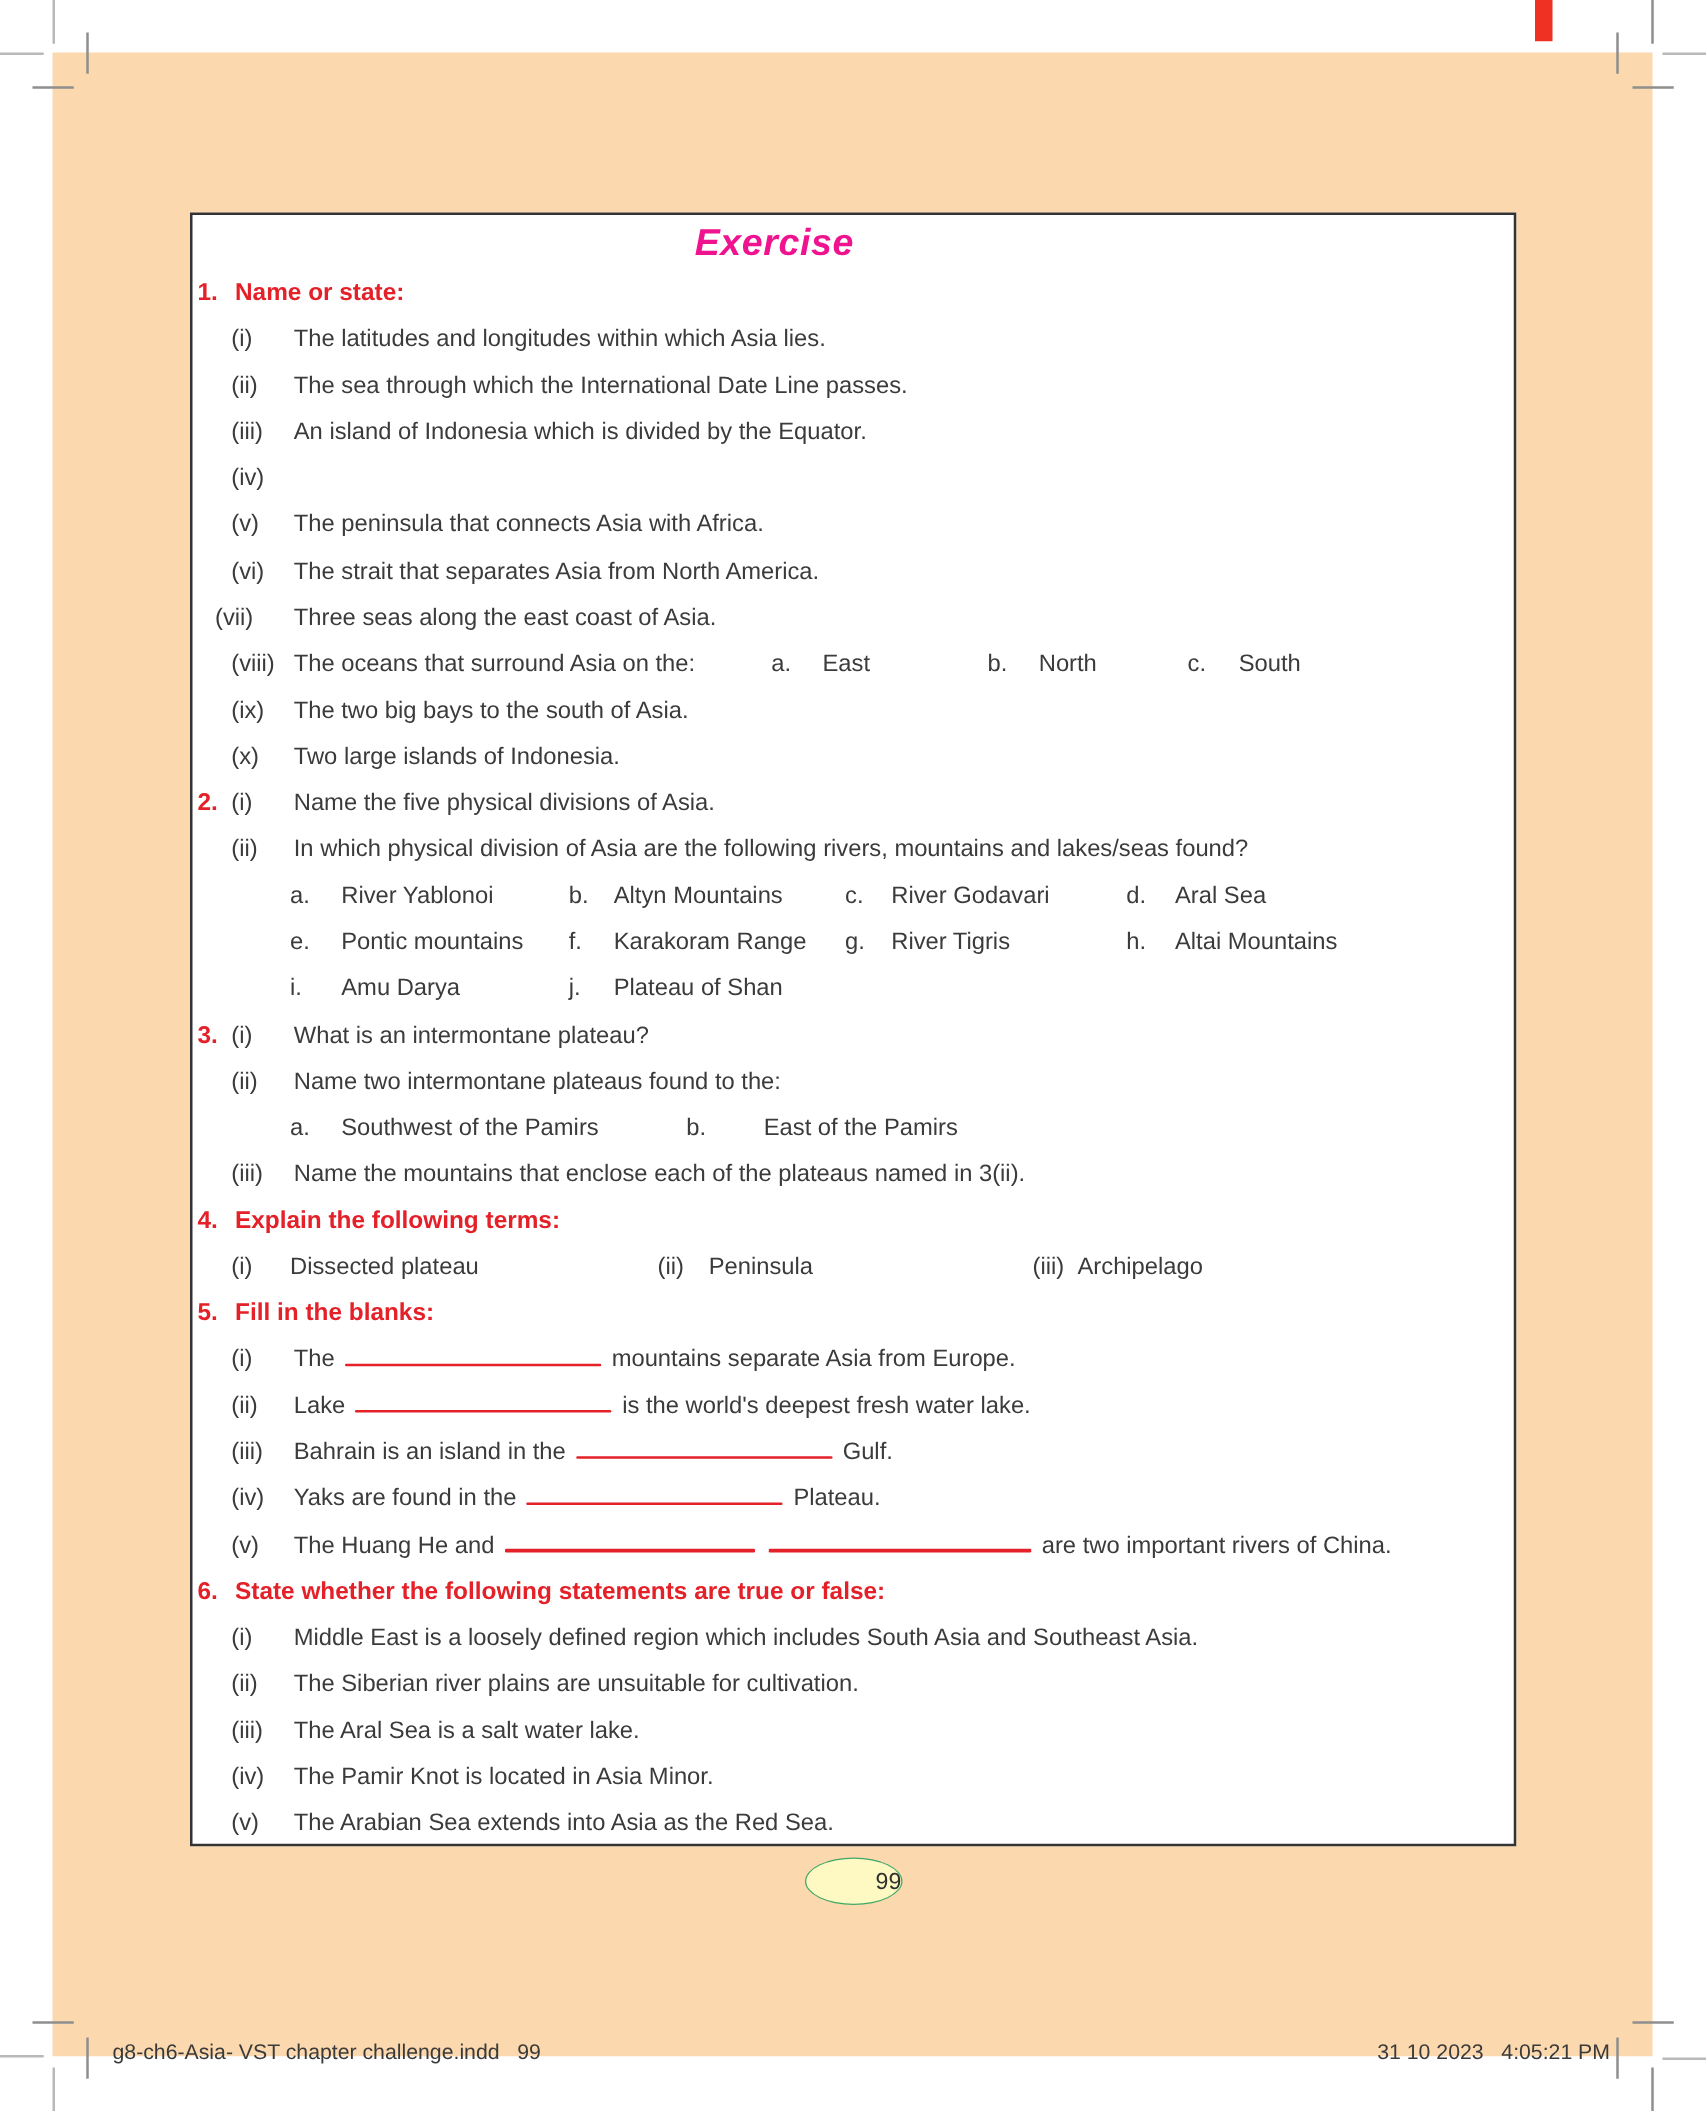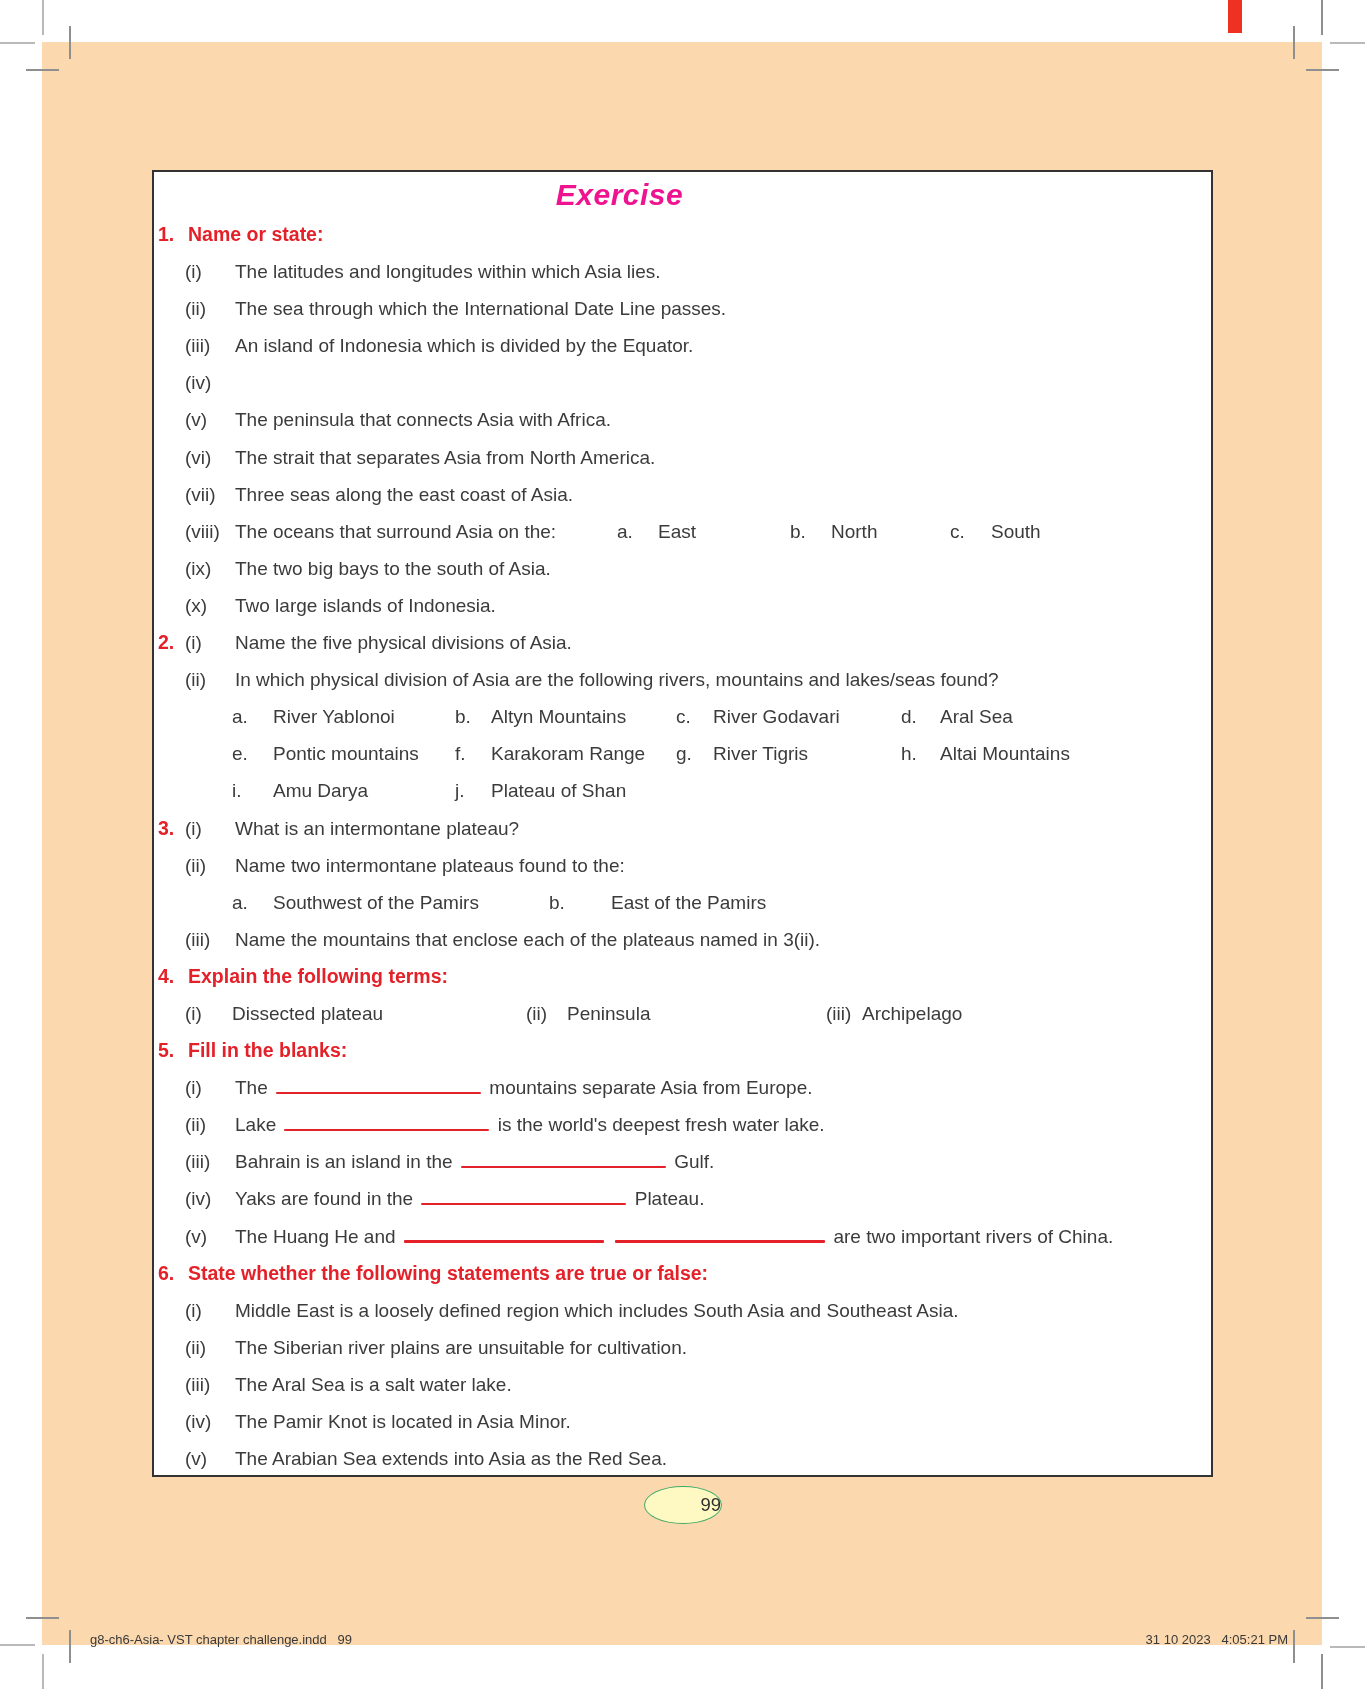--- a/index.html
+++ b/index.html
@@ -33,21 +33,21 @@
   .blank{
     display:inline-block;height:2.6px;background:#e42028;border-radius:1px;
     vertical-align:0px;margin:0 3px;
   }
   .badge{
     position:absolute;left:644px;top:1486px;width:78px;height:38px;
     background:#fef9c3;border:1.7px solid #3fa968;border-radius:50%;
     box-sizing:border-box;display:flex;align-items:center;justify-content:flex-end;
   }
   .badge span{font-size:18.5px;color:#2f2f2f;}
-  .footer{position:absolute;top:1632px;font-size:13px;color:#3a3a3a;white-space:pre;}
+  .footer{position:absolute;top:1632px;font-size:17px;color:#3a3a3a;white-space:pre;}
   .footer.left{left:90px;}
   .footer.right{right:77px;}
 </style>
 </head>
 <body>
 
 <div>
 
   <div class="trim"></div>
 
@@ -94,21 +94,21 @@
         </div>
         <div class="row">
           <span class="sp lbl" style="left: 31px;">(v)</span>
           <span class="sp txt" style="left: 81px;">The peninsula that connects Asia with Africa.</span>
         </div>
         <div class="row">
           <span class="sp lbl" style="left: 31px;">(vi)</span>
           <span class="sp txt" style="left: 81px;">The strait that separates Asia from North America.</span>
         </div>
         <div class="row">
-          <span class="sp lbl" style="left: 31px; text-align: right;">(vii)</span>
+          <span class="sp lbl" style="left: 18px; text-align: right;">(vii)</span>
           <span class="sp txt" style="left: 81px;">Three seas along the east coast of Asia.</span>
         </div>
         <div class="row">
           <span class="sp lbl" style="left: 31px;">(viii)</span>
           <span class="sp txt" style="left: 81px;">The oceans that surround Asia on the:</span>
           <span class="sp lbl" style="left: 463px;">a.</span>
           <span class="sp txt" style="left: 504px;">East</span>
           <span class="sp lbl" style="left: 636px;">b.</span>
           <span class="sp txt" style="left: 677px;">North</span>
           <span class="sp lbl" style="left: 796px;">c.</span>

